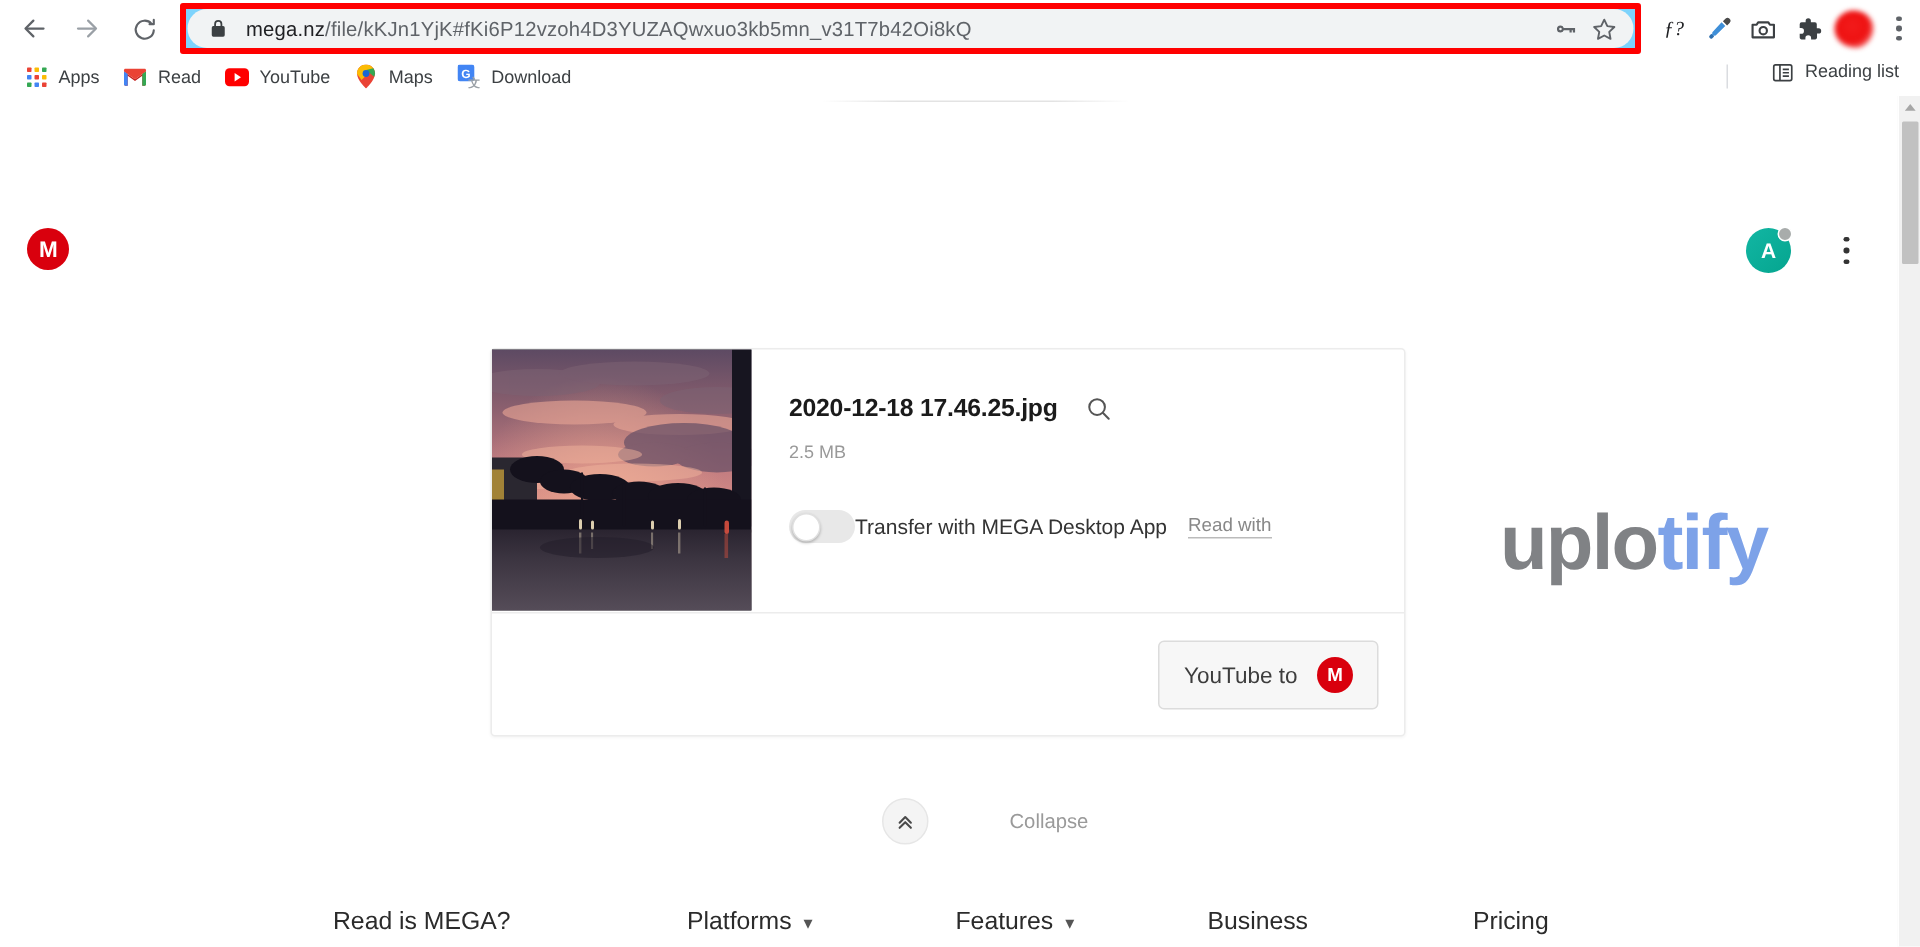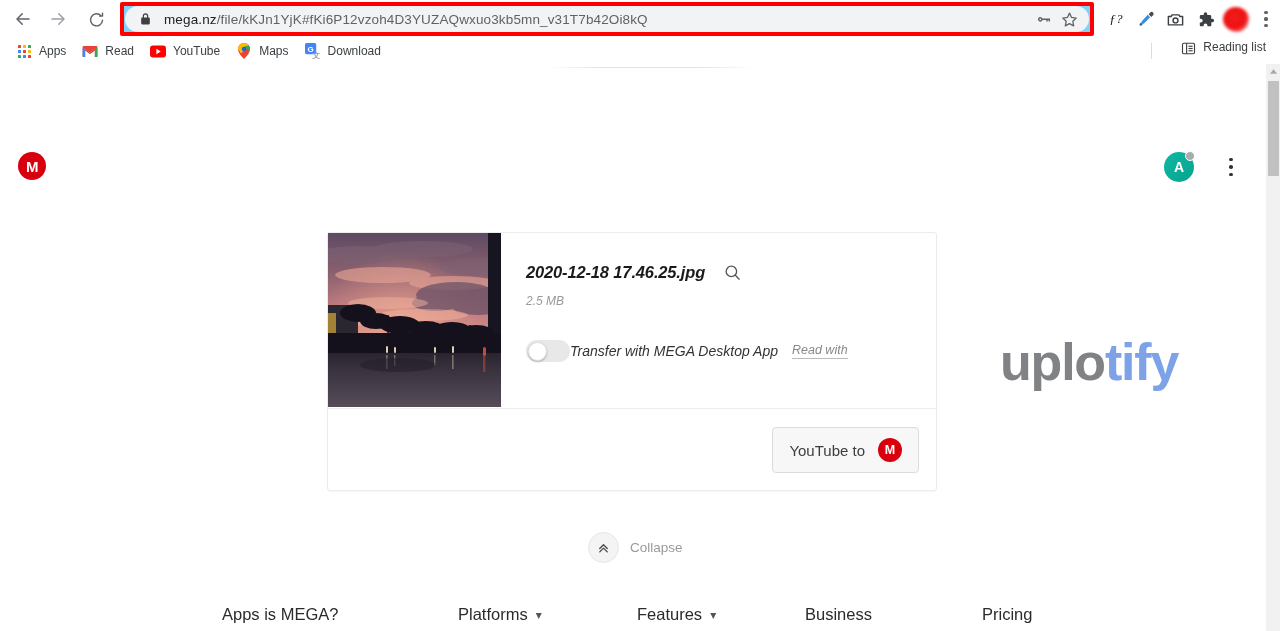--- a/index.html
+++ b/index.html
@@ -182,21 +182,20 @@
     width: 610px; height: 259px;
     background: #ffffff;
     border: 1px solid #ececec;
     border-radius: 3px;
     box-shadow: 0 1px 2px rgba(0,0,0,0.04);
   }
   .card-top {
     position: relative;
     height: 175px;
     display: flex;
-    font-style: italic;
   }
   .thumb {
     width: 173px; height: 174px;
     flex: 0 0 auto;
     overflow: hidden;
     position: relative;
     background: #1a1622;
   }
   .thumb svg { display: block; width: 173px; height: 174px; }
 
@@ -286,21 +285,21 @@
     font-size: 15.5px; color: #ffffff; font-weight: 500;
   }
   .btn-download .dl-ico {
     margin-right: 18px; width: 19px; height: 19px;
     display: flex; align-items: center; justify-content: center;
   }
 
   
   .collapse-wrap {
     position: absolute; left: 588px; top: 468px;
-    display: flex; align-items: center;
+    display: flex; align-items: center; gap: 43px;
   }
   .collapse-circle {
     width: 31px; height: 31px; border-radius: 50%;
     background: #f4f4f4;
     border: 1px solid #e6e6e6;
     display: flex; align-items: center; justify-content: center;
     color: #4a4a4a;
   }
   .collapse-text {
     margin-left: 11px;
@@ -654,21 +653,21 @@
       <svg width="15" height="15" viewBox="0 0 24 24" fill="none" stroke="#4a4a4a" stroke-width="2.2" stroke-linecap="round" stroke-linejoin="round">
           <polyline points="6 13.5 12 7.5 18 13.5"></polyline>
           <polyline points="6 19 12 13 18 19"></polyline>
         </svg>
     </div>
     <div class="collapse-text">Collapse</div>
   </div>
 
   <div class="bottom-nav">
     <div class="nav-item" style="left:222px">
-      <span>Apps is MEGA?</span>
+      <span>Read is MEGA?</span>
     </div>
     <div class="nav-item" style="left:458px">
       <span>Platforms</span>
       <span class="caret">▾</span>
     </div>
     <div class="nav-item" style="left:637px">
       <span>Features</span>
       <span class="caret">▾</span>
     </div>
     <div class="nav-item" style="left:805px">

